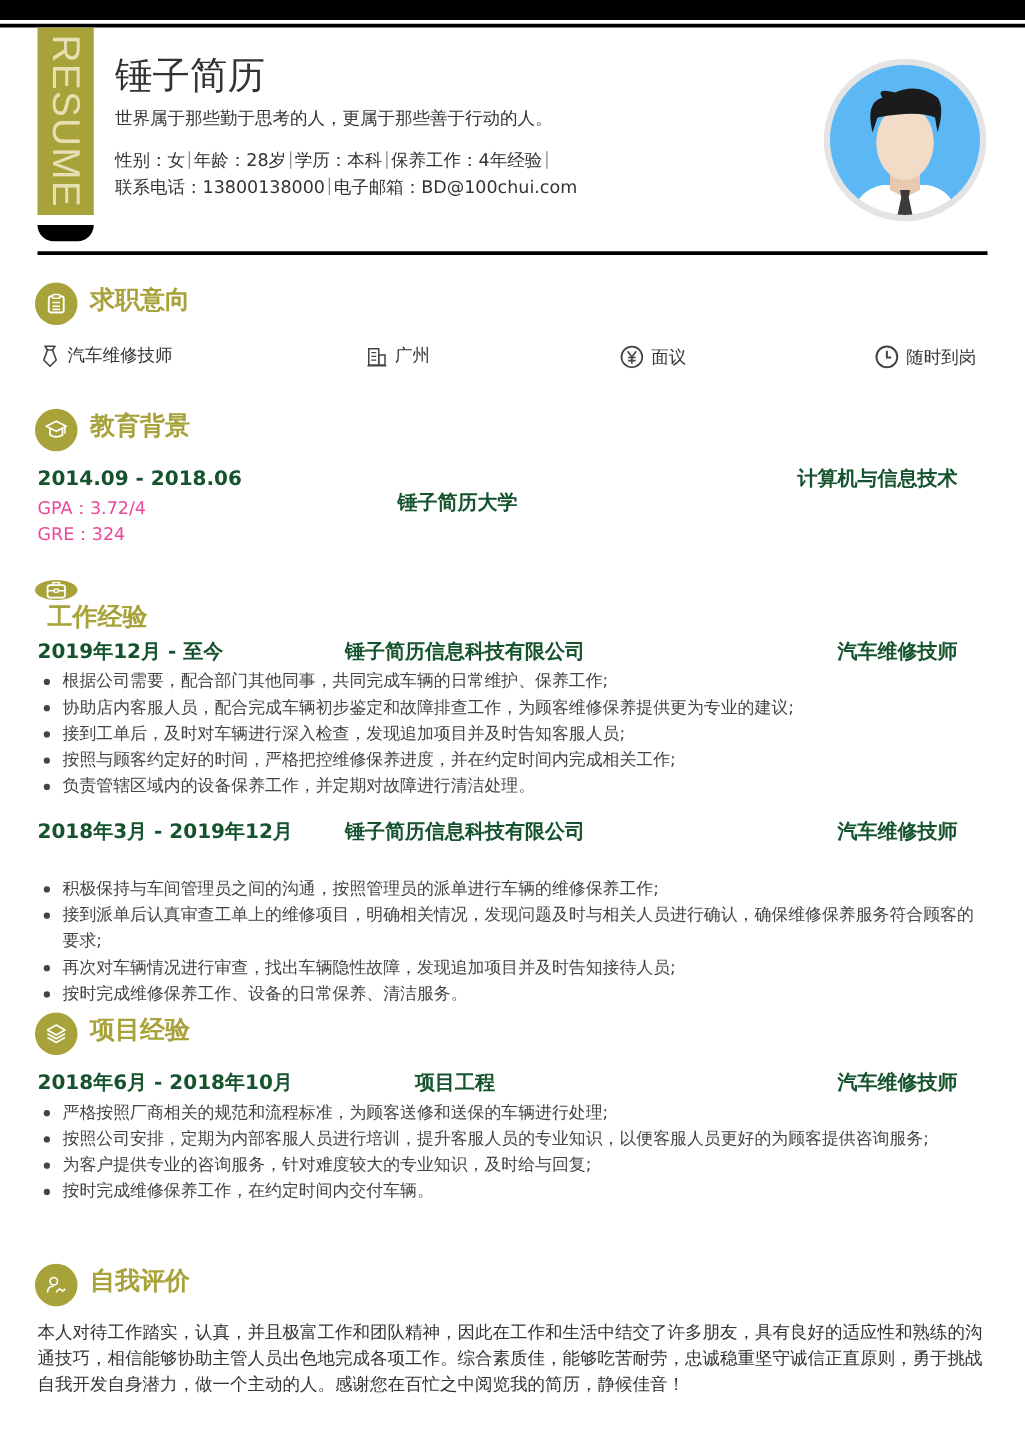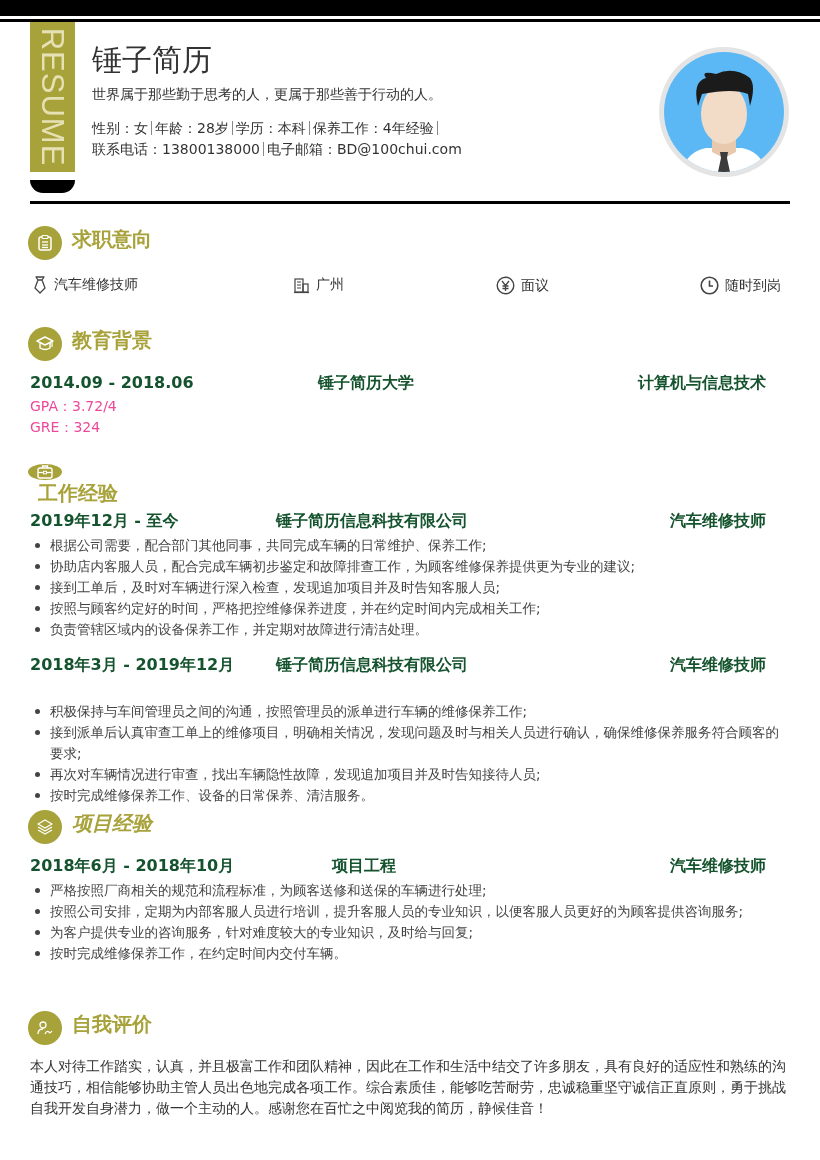--- a/index.html
+++ b/index.html
@@ -141,21 +141,21 @@
         <path d="M2 6 L10 2 L18 6 L10 10 Z" fill="none" stroke="#fff" stroke-width="1.4" stroke-linejoin="round"></path>
         <path d="M5 8 L5 13 Q10 16 15 13 L15 8" fill="none" stroke="#fff" stroke-width="1.4"></path>
         <line x1="17" y1="6" x2="17" y2="12" stroke="#fff" stroke-width="1.2"></line>
       </svg>
   </div>
   <div class="sec-title">教育背景</div>
 </div>
 
 <div class="row3" style="top:373px;">
   <span class="c1">2014.09 - 2018.06</span>
-  <span class="c2" style="left:288px;">锤子简历大学</span>
+  <span class="c2" style="left:288px;margin-top:19px;">锤子简历大学</span>
   <span class="c3">计算机与信息技术</span>
 </div>
 <div class="plain-line" style="top:398px;">GPA：3.72/4</div>
 <div class="plain-line" style="top:419px;">GRE：324</div>
 
 <div class="section-head" style="top:464px;flex-direction:column;">
   <div class="sec-icon">
     <svg width="18" height="16" viewBox="0 0 18 16">
         <rect x="2" y="4" width="14" height="10" rx="2" fill="none" stroke="#fff" stroke-width="1.4"></rect>
         <path d="M6.5 4 L6.5 2 L11.5 2 L11.5 4" fill="none" stroke="#fff" stroke-width="1.3"></path>
@@ -184,21 +184,21 @@
   <span class="c2" style="left:246px;">锤子简历信息科技有限公司</span>
   <span class="c3">汽车维修技师</span>
 </div>
 <ul class="bullets" style="top:701px;">
   <li>积极保持与车间管理员之间的沟通，按照管理员的派单进行车辆的维修保养工作;</li>
   <li>接到派单后认真审查工单上的维修项目，明确相关情况，发现问题及时与相关人员进行确认，确保维修保养服务符合顾客的要求;</li>
   <li>再次对车辆情况进行审查，找出车辆隐性故障，发现追加项目并及时告知接待人员;</li>
   <li>按时完成维修保养工作、设备的日常保养、清洁服务。</li>
 </ul>
 
-<div class="section-head" style="top:810px;font-style:italic;">
+<div class="section-head" style="top:810px;">
   <div class="sec-icon">
     <svg width="18" height="18" viewBox="0 0 18 18">
         <path d="M9 2 L16 6 L9 10 L2 6 Z" fill="none" stroke="#fff" stroke-width="1.3" stroke-linejoin="round"></path>
         <path d="M2 9 L9 13 L16 9" fill="none" stroke="#fff" stroke-width="1.3" stroke-linejoin="round"></path>
         <path d="M2 12 L9 16 L16 12" fill="none" stroke="#fff" stroke-width="1.3" stroke-linejoin="round"></path>
       </svg>
   </div>
   <div class="sec-title">项目经验</div>
 </div>
 

